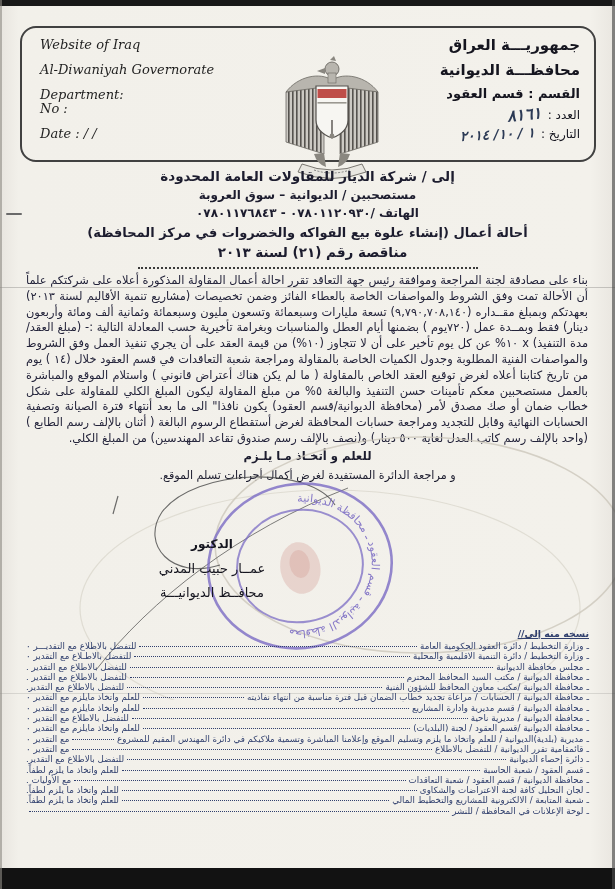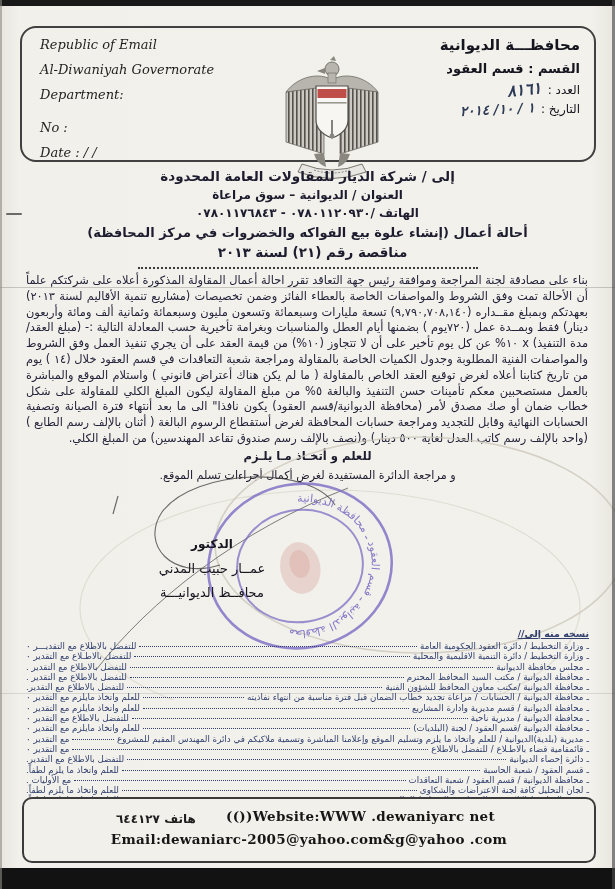--- a/index.html
+++ b/index.html
@@ -14,21 +14,21 @@
   .fold1{position:absolute;top:287px;left:0;width:100%;height:1px;background:rgba(40,40,40,.22);}
   .fold2{position:absolute;top:693px;left:0;width:100%;height:1px;background:rgba(40,40,40,.13);}
   .dash-mark{position:absolute;top:213px;left:6px;width:16px;height:2px;background:#6a6a6a;border-radius:1px;}
 
   
   .header-box{position:absolute;top:26px;left:20px;width:572px;height:132px;
               border:2px solid #414141;border-radius:16px;}
   .hdr-en{position:absolute;left:18px;top:10px;font-family:"DejaVu Serif",serif;
           font-style:italic;font-size:13px;color:#1f1f1f;line-height:1;}
   .hdr-en p{margin:0 0 12px 0;}
-  .hdr-en p:nth-child(3){margin-bottom:20px;}
+  .hdr-en p:nth-child(3){margin-bottom:1px;}
   .hdr-ar{position:absolute;right:14px;top:6px;direction:rtl;text-align:right;color:#15151f;}
   .hdr-ar .big{font-size:15px;font-weight:bold;margin:2px 0 7px 0;}
   .hdr-ar .mid{font-size:13px;font-weight:bold;margin:6px 0 4px 0;}
   .hdr-ar .row{font-size:12px;margin:2px 0;display:flex;direction:rtl;align-items:center;gap:6px;}
   .hand{display:inline-block;color:#2c3a55;font-style:italic;letter-spacing:2px;
         transform:rotate(-6deg);font-size:16px;font-weight:bold;}
   .hand-date{display:inline-block;color:#2c3a55;font-style:italic;letter-spacing:1px;
         transform:rotate(-3deg);font-size:13.5px;font-weight:bold;direction:ltr;unicode-bidi:bidi-override;}
   .emblem{position:absolute;left:258px;top:28px;width:104px;height:124px;}
 
@@ -80,21 +80,21 @@
 <body>
 
 <div class="page">
 
   <div class="fold1"></div>
   <div class="fold2"></div>
   <div class="dash-mark"></div>
 
   <div class="header-box">
     <div class="hdr-en">
-      <p>Republic of Email</p>
+      <p>Website of Iraq</p>
       <p>Al-Diwaniyah Governorate</p>
       <p>Department:</p>
       <p>No :</p>
       <p>Date :      /      /</p>
     </div>
 
     <div class="emblem">
       <svg width="104" height="124" viewBox="0 0 104 124" xmlns="http://www.w3.org/2000/svg">
         <defs>
           <pattern id="hatch" width="4" height="6" patternUnits="userSpaceOnUse">
@@ -115,36 +115,37 @@
         <path d="M52,64 v14" stroke="#55524e" stroke-width="1.4"></path>
         <circle cx="52" cy="80" r="2.4" fill="#8a8780"></circle>
         <path d="M34,98 q3,10 12,13 l-2,-14 z" fill="#8a8780"></path>
         <path d="M70,98 q-3,10 -12,13 l2,-14 z" fill="#8a8780"></path>
         <path d="M22,108 q30,12 60,0 l4,8 q-34,13 -68,0 z" fill="#e8e6e0" stroke="#6b6862" stroke-width="0.9"></path>
         <path d="M34,114 q18,6 36,0" fill="none" stroke="#777" stroke-width="0.9" stroke-dasharray="2,1.5"></path>
       </svg>
     </div>
 
     <div class="hdr-ar">
+      <p class="big">جمهوريـــة العراق</p>
       <p class="big">محافظـــة الديوانية</p>
       <p class="mid">القسم : قسم العقود</p>
       <div class="row">
         <span>العدد :</span>
         <span class="hand">٨١٦١</span>
       </div>
       <div class="row">
         <span>التاريخ :</span>
         <span class="hand-date">٢٠١٤ /١٠ / ١</span>
       </div>
     </div>
   </div>
 
   <div class="addr">
     <p class="l1">إلى / شركة الديار للمقاولات العامة المحدودة</p>
-    <p class="l2">العنوان / الديوانية – سوق مراعاة</p>
+    <p class="l2">مستصحبين / الديوانية – سوق العروبة</p>
     <p class="l3">الهاتف /٠٧٨٠١١٢٠٩٣٠ - ٠٧٨٠١١٧٦٨٤٣</p>
     <p class="l4">أحالة أعمال (إنشاء علوة بيع الفواكه والخضروات في مركز المحافظة)</p>
     <p class="l5">مناقصة رقم (٢١) لسنة ٢٠١٣</p>
     <div class="dots-sep"></div>
   </div>
 
   <div class="body-text">بناء على مصادقة لجنة المراجعة  وموافقة رئيس جهة التعاقد تقرر احالة أعمال المقاولة المذكورة أعلاه على شركتكم علماً أن الأحالة تمت وفق الشروط والمواصفات الخاصة بالعطاء الفائز وضمن تخصيصات (مشاريع تنمية الأقاليم لسنة ٢٠١٣) بعهدتكم وبمبلغ مقــداره (٩,٧٩٠,٧٠٨,١٤٠) تسعة مليارات وسبعمائة وتسعون مليون وسبعمائة وثمانية ألف ومائة وأربعون دينار) فقط  وبمــدة عمل (٧٢٠يوم ) بضمنها أيام العطل والمناسبات وبغرامة تأخيرية حسب المعادلة التالية :- (مبلغ العقد/ مدة التنفيذ) x ١٠% عن كل يوم تأخير على أن لا تتجاوز (١٠%) من قيمة العقد على أن يجري تنفيذ العمل وفق الشروط والمواصفات الفنية المطلوبة وجدول الكميات الخاصة بالمقاولة ومراجعة شعبة التعاقدات في قسم العقود خلال (١٤ ) يوم من تاريخ كتابنا أعلاه لغرض توقيع العقد الخاص بالمقاولة ( ما لم يكن هناك أعتراض قانوني ) واستلام الموقع والمباشرة بالعمل مستصحبين معكم تأمينات حسن التنفيذ والبالغة ٥% من مبلغ المقاولة ليكون المبلغ الكلي للمقاولة على شكل خطاب ضمان أو صك مصدق لأمر (محافظة الديوانية/قسم العقود) يكون نافذا" الى ما بعد أنتهاء فترة الصيانة وتصفية الحسابات النهائية وقابل للتجديد ومراجعة حسابات المحافظة لغرض أستقطاع الرسوم البالغة ( أثنان بالإلف رسم الطابع ) (واحد بالإلف رسم كاتب العدل لغاية ٥٠٠ دينار) و(نصف بالإلف رسم صندوق تقاعد المهندسين) من المبلغ الكلي.</div>
   <div class="note1">للعلم و أتخـاذ مـا يلـزم</div>
   <div class="note2">و مراجعة الدائرة المستفيدة لغرض أكمال أجراءات تسلم الموقع.</div>
 
@@ -246,21 +247,21 @@
 
         <div class="cc-row">
           <span class="cc-dash">ـ</span>
           <span class="cc-dest">مديرية (بلدية)الديوانية / للعلم واتخاذ ما يلزم وتسليم الموقع وإعلامنا المباشرة وتسمية ملاكيكم في دائرة المهندس المقيم للمشروع</span>
           <span class="cc-leader"></span>
           <span class="cc-note">مع التقدير ٠</span>
         </div>
 
         <div class="cc-row">
           <span class="cc-dash">ـ</span>
-          <span class="cc-dest">قائمقامية قضاء بالاطـلاع / للتفضل بالاطلاع</span>
+          <span class="cc-dest">قائمقامية تقرر الديوانية / للتفضل بالاطلاع</span>
           <span class="cc-leader"></span>
           <span class="cc-note">مع التقدير ٠</span>
         </div>
 
         <div class="cc-row">
           <span class="cc-dash">ـ</span>
           <span class="cc-dest">دائرة إحصاء الديوانية</span>
           <span class="cc-leader"></span>
           <span class="cc-note">للتفضل بالاطلاع مع التقدير.</span>
         </div>
@@ -295,23 +296,18 @@
 
         <div class="cc-row">
           <span class="cc-dash">ـ</span>
           <span class="cc-dest">لوحة الإعلانات في المحافظة / للنشر</span>
           <span class="cc-leader"></span>
           <span class="cc-note"></span>
         </div>
       </div>
   </div>
 
-  <div class="footer-box">
-    <span class="f-phone">هاتف ٦٤٤١٢٧</span>
-    <span class="f-web">(())Website:WWW .dewaniyarc  net</span>
-    <span class="f-mail">Email:dewaniarc-2005@yahoo.com&amp;g@yahoo .com</span>
-  </div>
 
   <div class="scan-top"></div>
   <div class="scan-bottom"></div>
   <div class="scan-right"></div>
   <div class="scan-left"></div>
 </div>
 
 </body></html>

